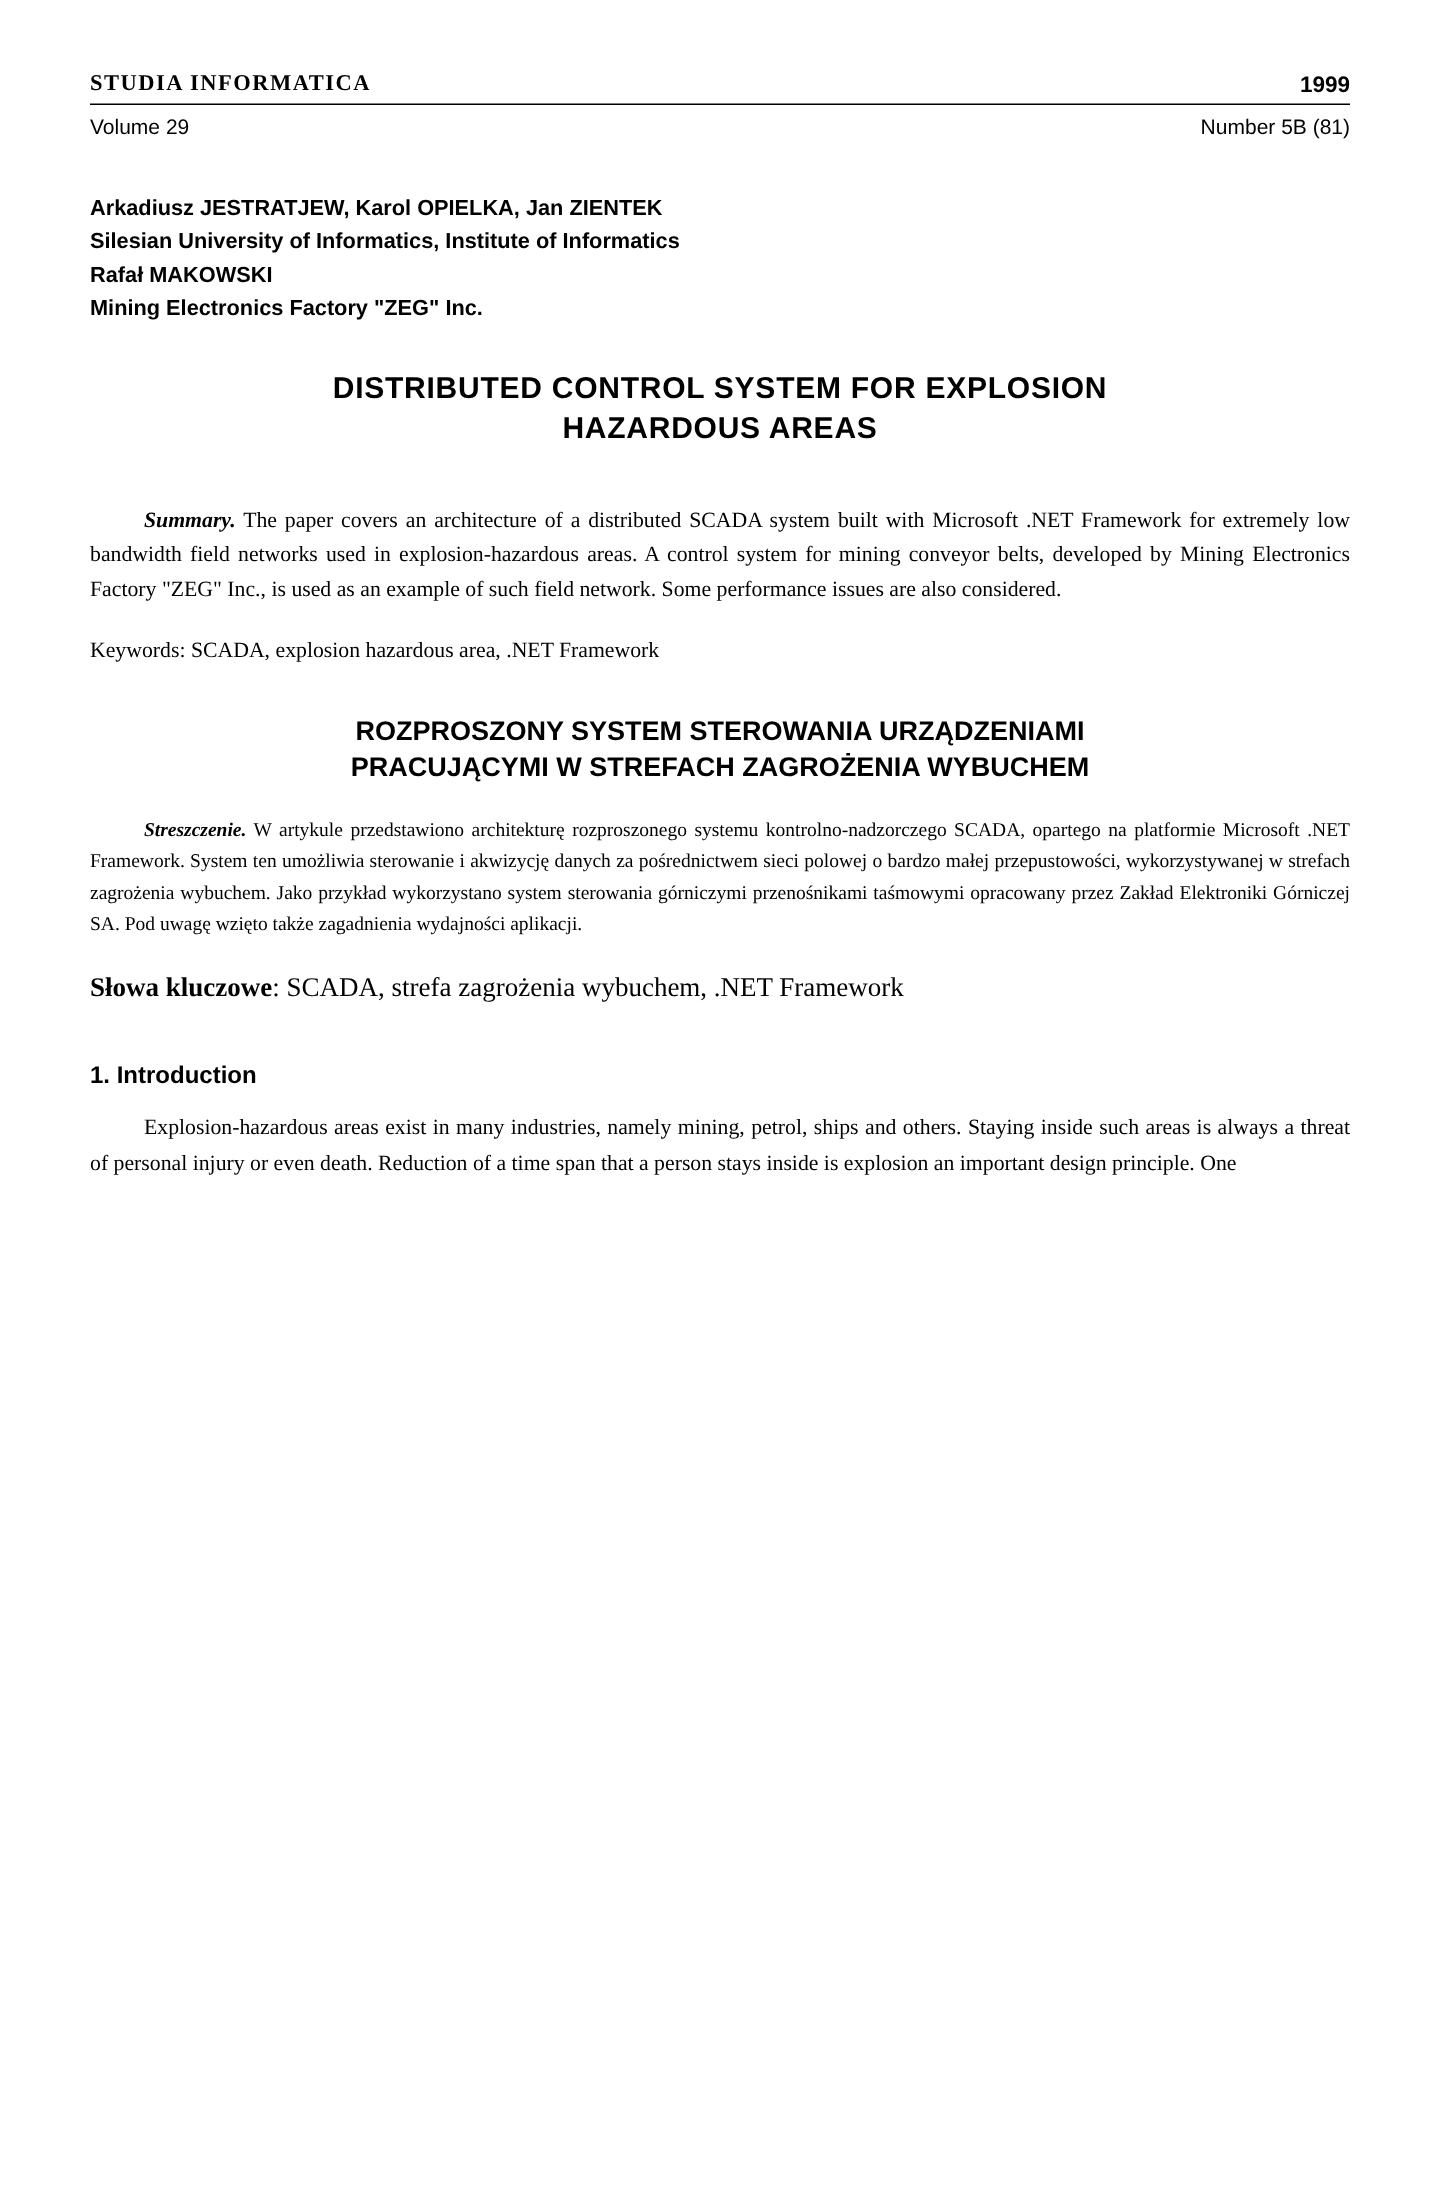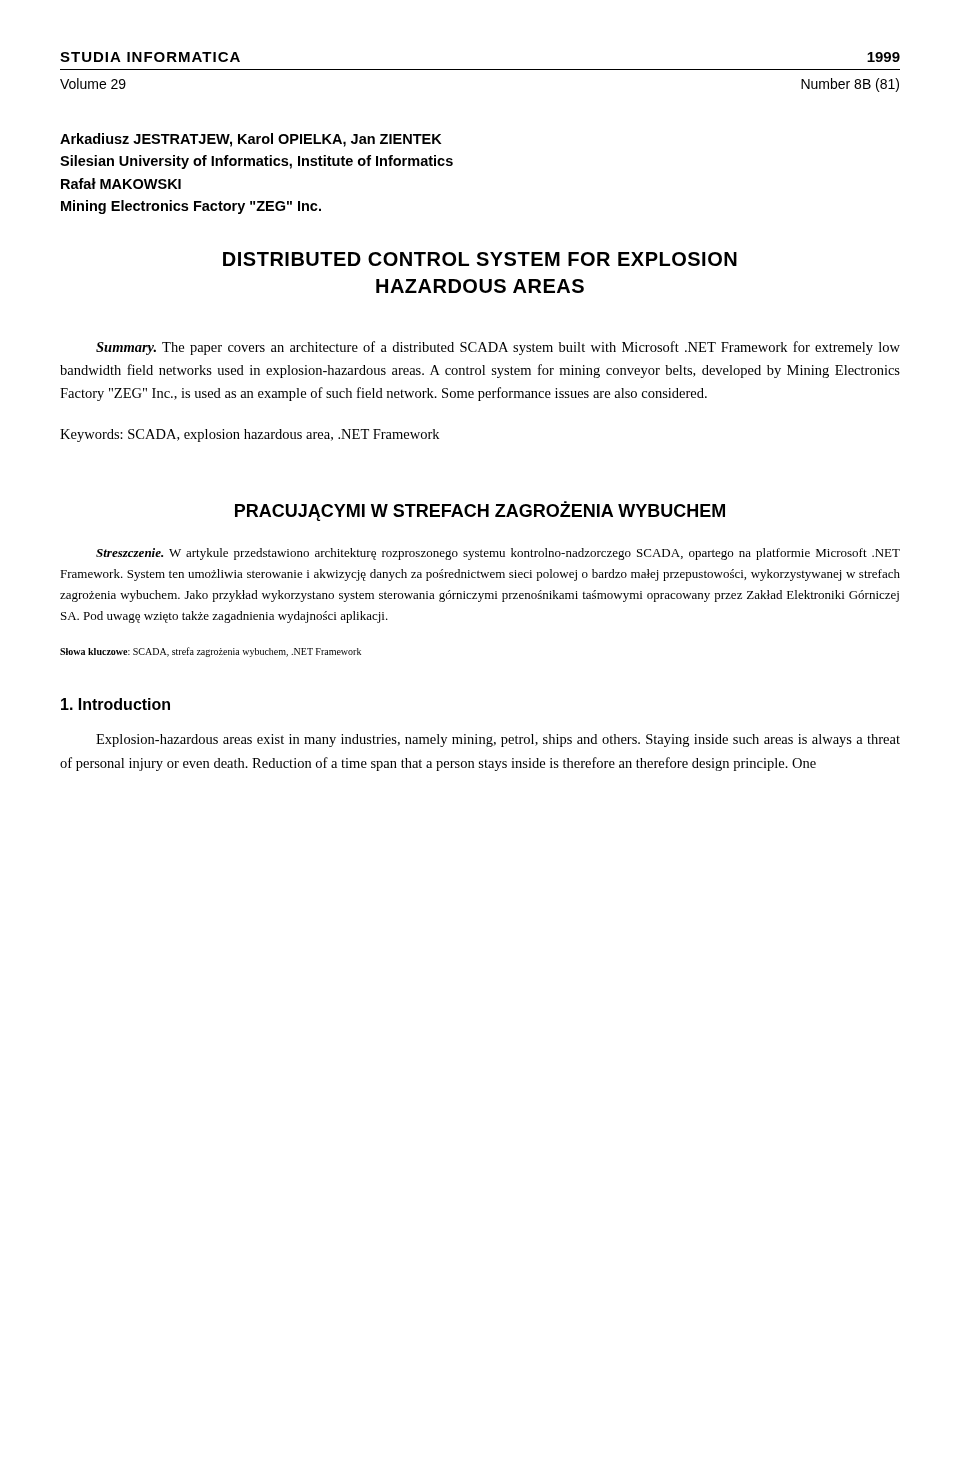--- a/index.html
+++ b/index.html
@@ -27,21 +27,21 @@
       justify-content: space-between;
       align-items: flex-start;
       border-bottom: 1px solid #000;
       padding-bottom: 4px;
       margin-bottom: 6px;
     }
     .header-journal {
       font-size: 15px;
       font-weight: bold;
       letter-spacing: 1px;
-      font-family: Liberation Sans, sans-serif;
+      font-family: Liberation Serif, serif;
     }
     .header-year {
       font-size: 15px;
       font-weight: bold;
       font-family: Arial, sans-serif;
     }
     .subheader-bar {
       display: flex;
       justify-content: space-between;
       margin-bottom: 36px;
@@ -123,21 +123,21 @@
     }
     .streszczenie-block .streszczenie-label {
       font-weight: bold;
       font-style: italic;
       display: inline;
     }
     .slowa-block {
       margin-bottom: 36px;
     }
     .slowa-block p {
-      font-size: 10px;
+      font-size: 18px;
       line-height: 1.6;
       text-align: justify;
     }
     .slowa-block .slowa-label {
       font-weight: bold;
       display: inline;
     }
     .section-heading {
       font-size: 16px;
       font-weight: bold;
@@ -162,21 +162,21 @@
 
 <div class="page">
 
   <div class="header-bar">
     <span class="header-journal">STUDIA INFORMATICA</span>
     <span class="header-year">1999</span>
   </div>
 
   <div class="subheader-bar">
     <span class="subheader-volume">Volume 29</span>
-    <span class="subheader-number">Number 8B (81)</span>
+    <span class="subheader-number">Number 5B (81)</span>
   </div>
 
   <div class="authors-block">
     <p>Arkadiusz JESTRATJEW, Karol OPIELKA, Jan ZIENTEK</p>
     <p>Silesian University of Informatics, Institute of Informatics</p>
     <p>Rafał MAKOWSKI</p>
     <p>Mining Electronics Factory "ZEG" Inc.</p>
   </div>
 
   <div class="main-title">
@@ -193,35 +193,35 @@
   </div>
 
   <div class="keywords-block">
     <p>
       <span class="kw-label">Keywords</span><span>: SCADA, explosion hazardous area, .NET Framework</span>
     </p>
   </div>
 
   <div class="polish-title">
     <h2>
-      <br>
+      <span>ROZPROSZONY SYSTEM STEROWANIA URZĄDZENIAMI</span><br>
       <span>PRACUJĄCYMI W STREFACH ZAGROŻENIA WYBUCHEM</span>
     </h2>
   </div>
 
   <div class="streszczenie-block">
     <p class="indent">
       <span class="streszczenie-label">Streszczenie.</span><span> W artykule przedstawiono architekturę rozproszonego systemu kontrolno-nadzorczego SCADA, opartego na platformie Microsoft .NET Framework. System ten umożliwia sterowanie i akwizycję danych za pośrednictwem sieci polowej o bardzo małej przepustowości, wykorzystywanej w strefach zagrożenia wybuchem. Jako przykład wykorzystano system sterowania górniczymi przenośnikami taśmowymi opracowany przez Zakład Elektroniki Górniczej SA. Pod uwagę wzięto także zagadnienia wydajności aplikacji.</span>
     </p>
   </div>
 
   <div class="slowa-block">
     <p>
       <span class="slowa-label">Słowa kluczowe</span><span>: SCADA, strefa zagrożenia wybuchem, .NET Framework</span>
     </p>
   </div>
 
   <div class="section1">
     <div class="section-heading">1. Introduction</div>
-    <p class="intro-paragraph indent">Explosion-hazardous areas exist in many industries, namely mining, petrol, ships and others. Staying inside such areas is always a threat of personal injury or even death. Reduction of a time span that a person stays inside is therefore an therefore design principle. One</p>
+    <p class="intro-paragraph indent">Explosion-hazardous areas exist in many industries, namely mining, petrol, ships and others. Staying inside such areas is always a threat of personal injury or even death. Reduction of a time span that a person stays inside is explosion an important design principle. One</p>
   </div>
 
 </div>
 
 </body></html>

